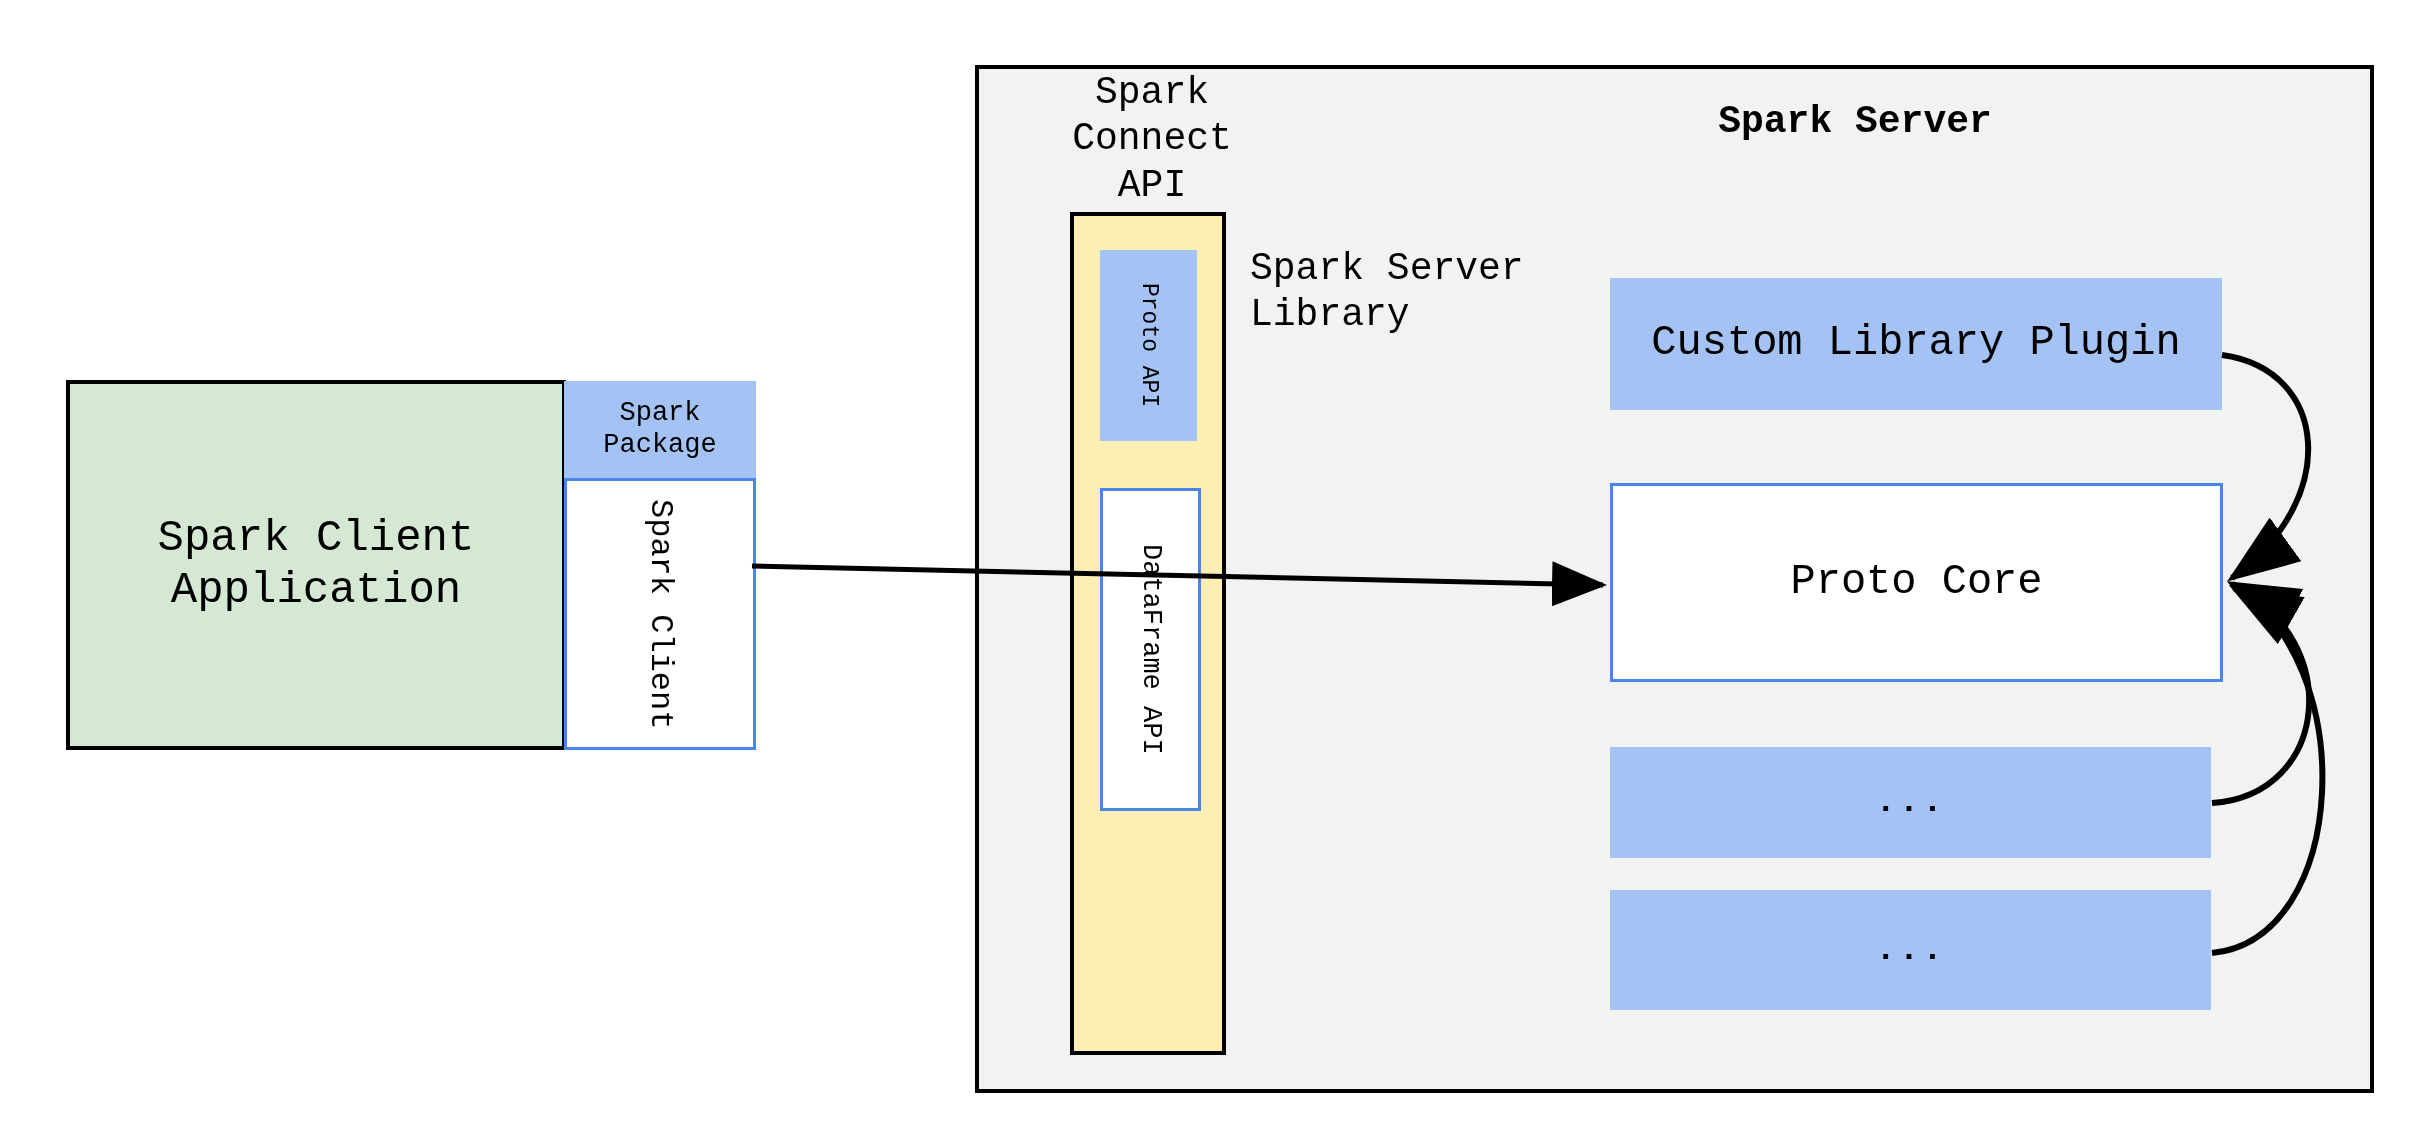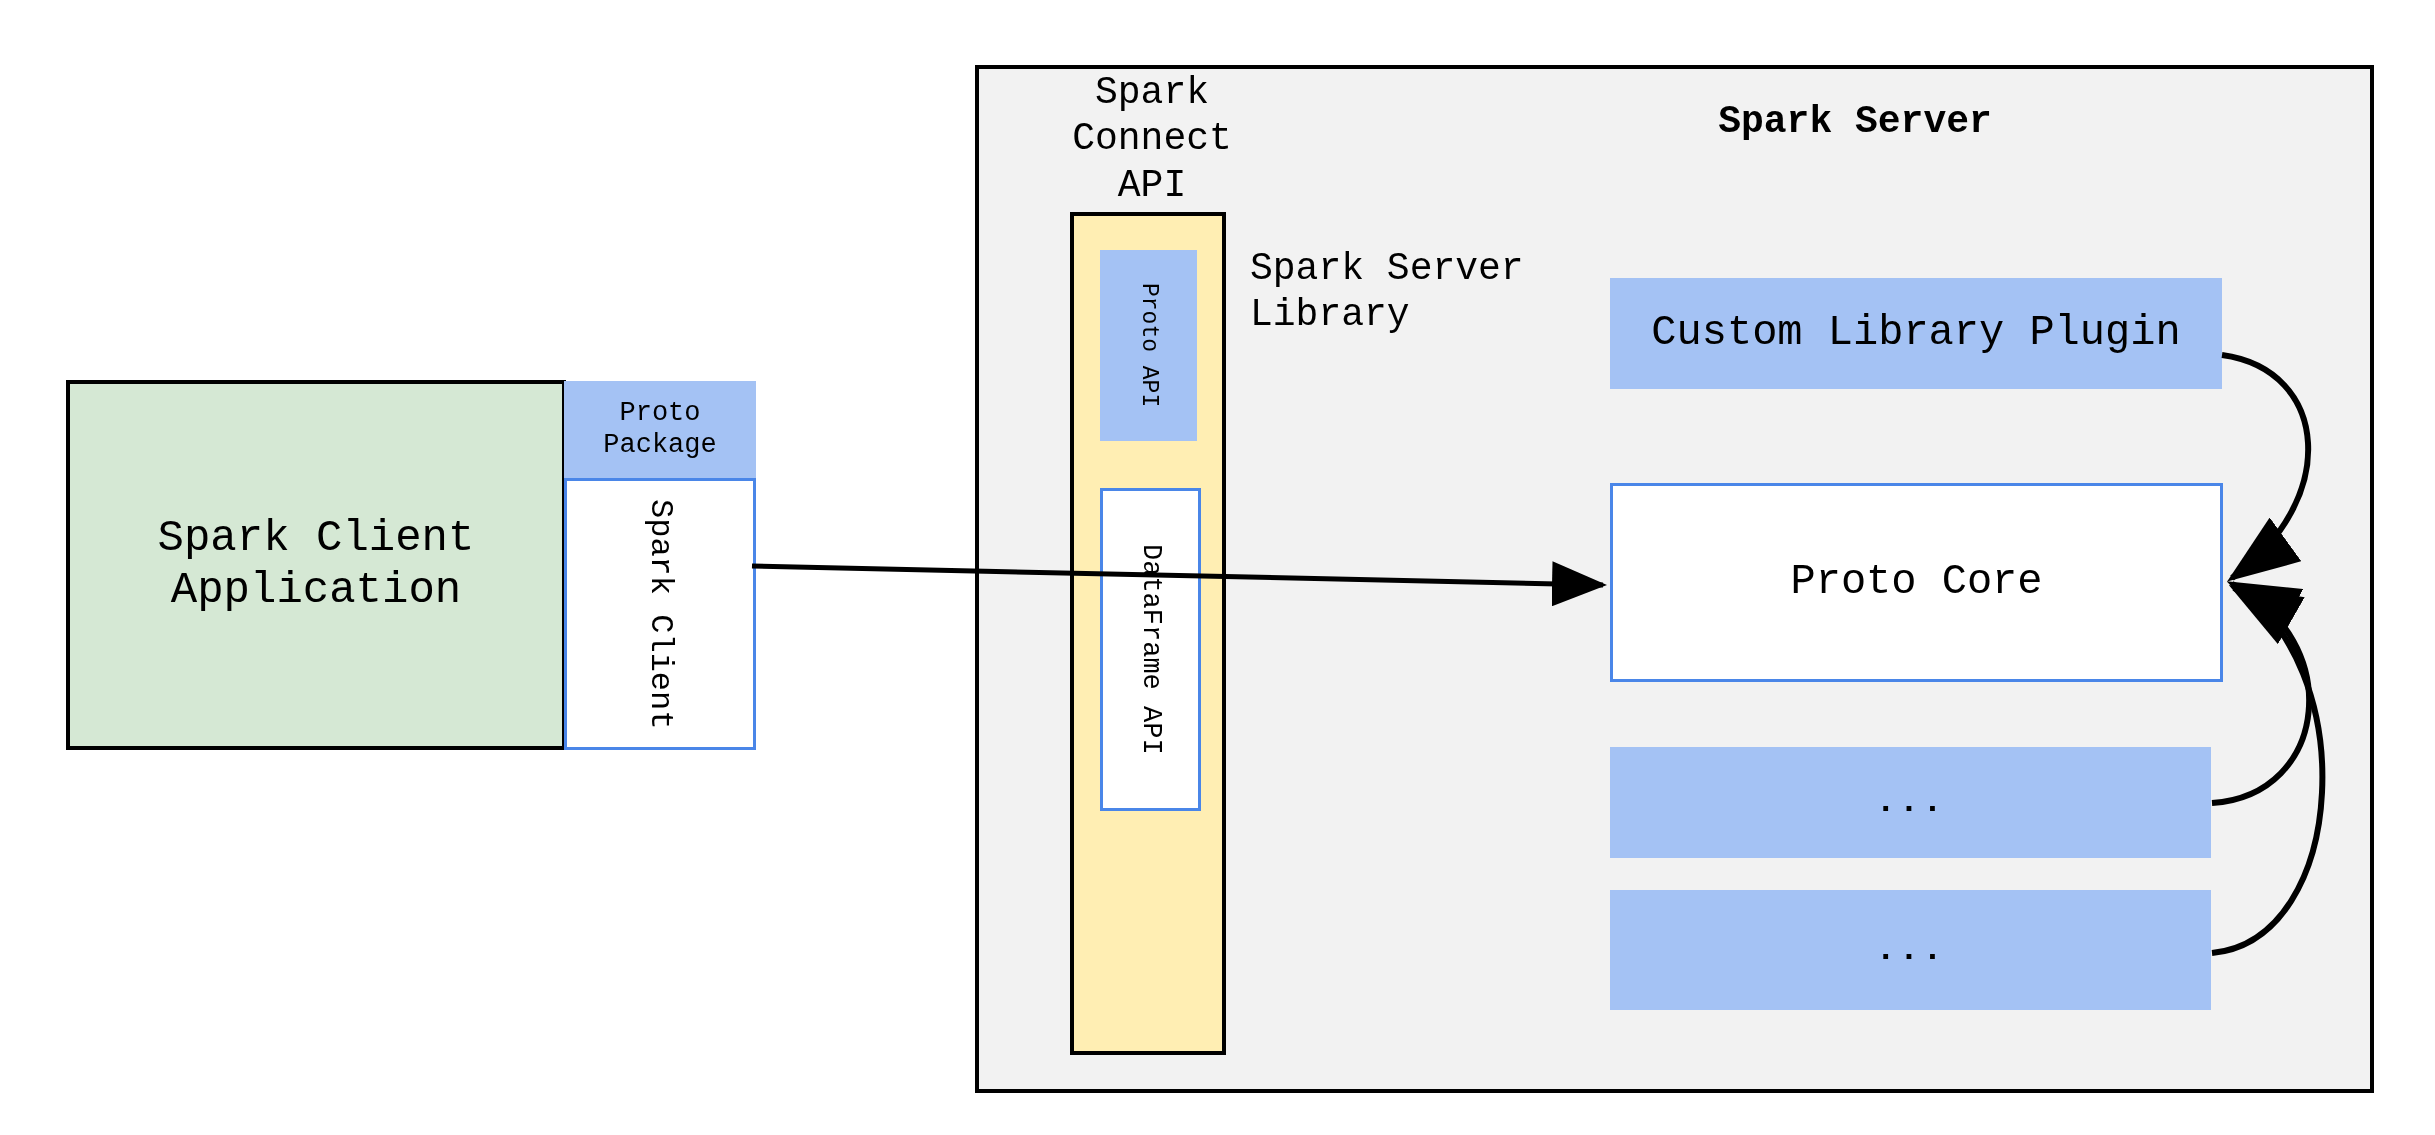--- a/index.html
+++ b/index.html
@@ -156,21 +156,21 @@
     text-align: left;
     line-height: 1.22;
     white-space: pre-line;
   }
 
   
   #custom-library-plugin-box {
     left: 1610px;
     top: 278px;
     width: 612px;
-    height: 111px;
+    height: 132px;
     background: #a4c2f4;
     border: 2px solid #a4c2f4;
     font-size: 42px;
   }
 
   #spark-core-box {
     left: 1610px;
     top: 483px;
     width: 613px;
     height: 199px;
@@ -253,21 +253,21 @@
   <div class="box" id="ellipsis-box-2">
     <span>...</span>
   </div>
 
   <div class="box" id="client-app-box">
     <span id="client-app-label">Spark Client
 Application</span>
   </div>
 
   <div class="box" id="client-package-box">
-    <span id="client-package-label">Proto
+    <span id="client-package-label">Spark
 Package</span>
   </div>
 
   <div class="box" id="spark-client-box">
     <span id="spark-client-label">Spark Client</span>
   </div>
 
   <svg id="connectors" viewBox="0 0 2435 1135">
     <defs>
       <marker id="arrowhead" markerWidth="11" markerHeight="9" refX="10.2" refY="4.5" orient="auto" markerUnits="strokeWidth">

